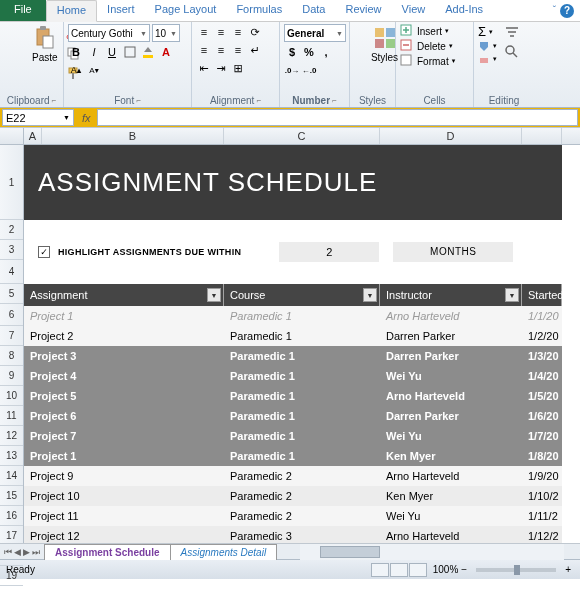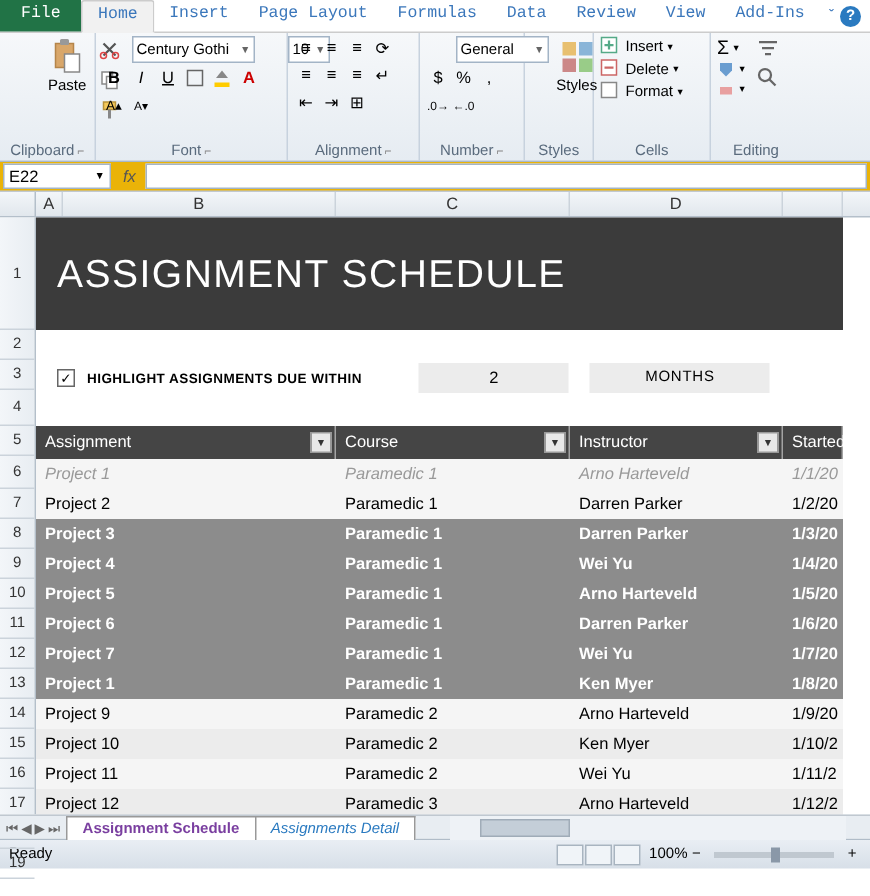--- a/index.html
+++ b/index.html
@@ -1,41 +1,41 @@
 <!DOCTYPE html>
 <html><head>
 <meta charset="utf-8">
 <style>
 * { box-sizing: border-box; margin: 0; padding: 0; font-family: "Segoe UI", Tahoma, sans-serif; }
 body { background: #fff; font-size: 11px; overflow: hidden; width: 580px; height: 597px; }
 
 
 .ribbon-tabs { display: flex; align-items: stretch; background: #fff; height: 22px; border-bottom: 1px solid #ccc; }
-.ribbon-tab { padding: 3px 10px; font-size: 11px; cursor: pointer; font-family: Liberation Mono, monospace; }
+.ribbon-tab { padding: 3px 10px; font-size: 11px; cursor: pointer; }
 .ribbon-tab.file { background: #217346; color: #fff; padding: 3px 14px; }
 .ribbon-tab.active { background: #f1f1f1; border: 1px solid #ccc; border-bottom: 1px solid #f1f1f1; margin-bottom: -1px; border-radius: 2px 2px 0 0; color: #3b77bb; }
 .ribbon-tab.inactive { color: #3b77bb; }
 .ribbon-right { margin-left: auto; display: flex; align-items: center; gap: 4px; padding-right: 6px; }
 .help-circle { width: 14px; height: 14px; border-radius: 50%; background: #2a7ac0; color: #fff; font-size: 10px; font-weight: bold; display: flex; align-items: center; justify-content: center; }
 
 .ribbon-body { background: linear-gradient(#f6f8fa,#e6ecf2); height: 86px; display: flex; border-bottom: 1px solid #a9b8c8; }
 .rgroup { border-right: 1px solid #c7d2de; display: flex; flex-direction: column; padding: 2px 4px 0; }
 .rgroup-inner { flex: 1; display: flex; align-items: flex-start; gap: 2px; }
 .rgroup-label { font-size: 10px; text-align: right; color: #5a6b7d; padding: 1px 0; display: flex; justify-content: center; align-items: center; gap: 2px; }
 .expand-dot { font-size: 8px; color: #888; }
 
 .big-btn { display: flex; flex-direction: column; align-items: center; padding: 2px 4px; cursor: pointer; margin-left: 24px; }
 .big-btn .ico { width: 24px; height: 24px; display: flex; align-items: center; justify-content: center; }
 .big-btn .lbl { font-size: 10px; margin-top: 2px; }
 .small-btns { display: flex; flex-direction: column; gap: 2px; }
 .small-btn { width: 18px; height: 18px; display: flex; align-items: center; justify-content: center; cursor: pointer; font-size: 11px; }
 
 .font-box { display: flex; flex-direction: column; gap: 2px; }
 .font-row { display: flex; gap: 2px; }
-.combo { background: #fff; border: 1px solid #a3b4c6; height: 18px; font-size: 10px; padding: 0 2px; display: flex; align-items: center; margin-left: 20px; }
+.combo { background: #fff; border: 1px solid #a3b4c6; height: 18px; font-size: 10px; padding: 0 2px; display: flex; align-items: center; }
 .combo.font { width: 82px; }
 .combo.size { width: 28px; }
 .combo .arr { margin-left: auto; font-size: 7px; color: #666; }
 .fbtn { width: 16px; height: 16px; border: 1px solid transparent; display: flex; align-items: center; justify-content: center; font-size: 11px; cursor: pointer; }
 
 .align-box { display: flex; flex-direction: column; gap: 2px; }
 .align-row { display: flex; gap: 1px; }
 
 .num-box { display: flex; flex-direction: column; gap: 2px; }
 
@@ -243,21 +243,21 @@
           <div class="fbtn">⊞</div>
         </div>
       </div>
     </div>
     <div class="rgroup-label">
         <span>Alignment</span>
         <span class="expand-dot">⌐</span>
       </div>
   </div>
 
-  <div class="rgroup" style="width:70px;">
+  <div class="rgroup" style="width:70px;font-weight:bold;">
     <div class="rgroup-inner">
       <div class="num-box">
         <div class="combo" style="width:62px;">
             <span>General</span>
             <span class="arr">▼</span>
           </div>
         <div class="align-row">
           <div class="fbtn">$</div>
           <div class="fbtn">%</div>
           <div class="fbtn">,</div>

